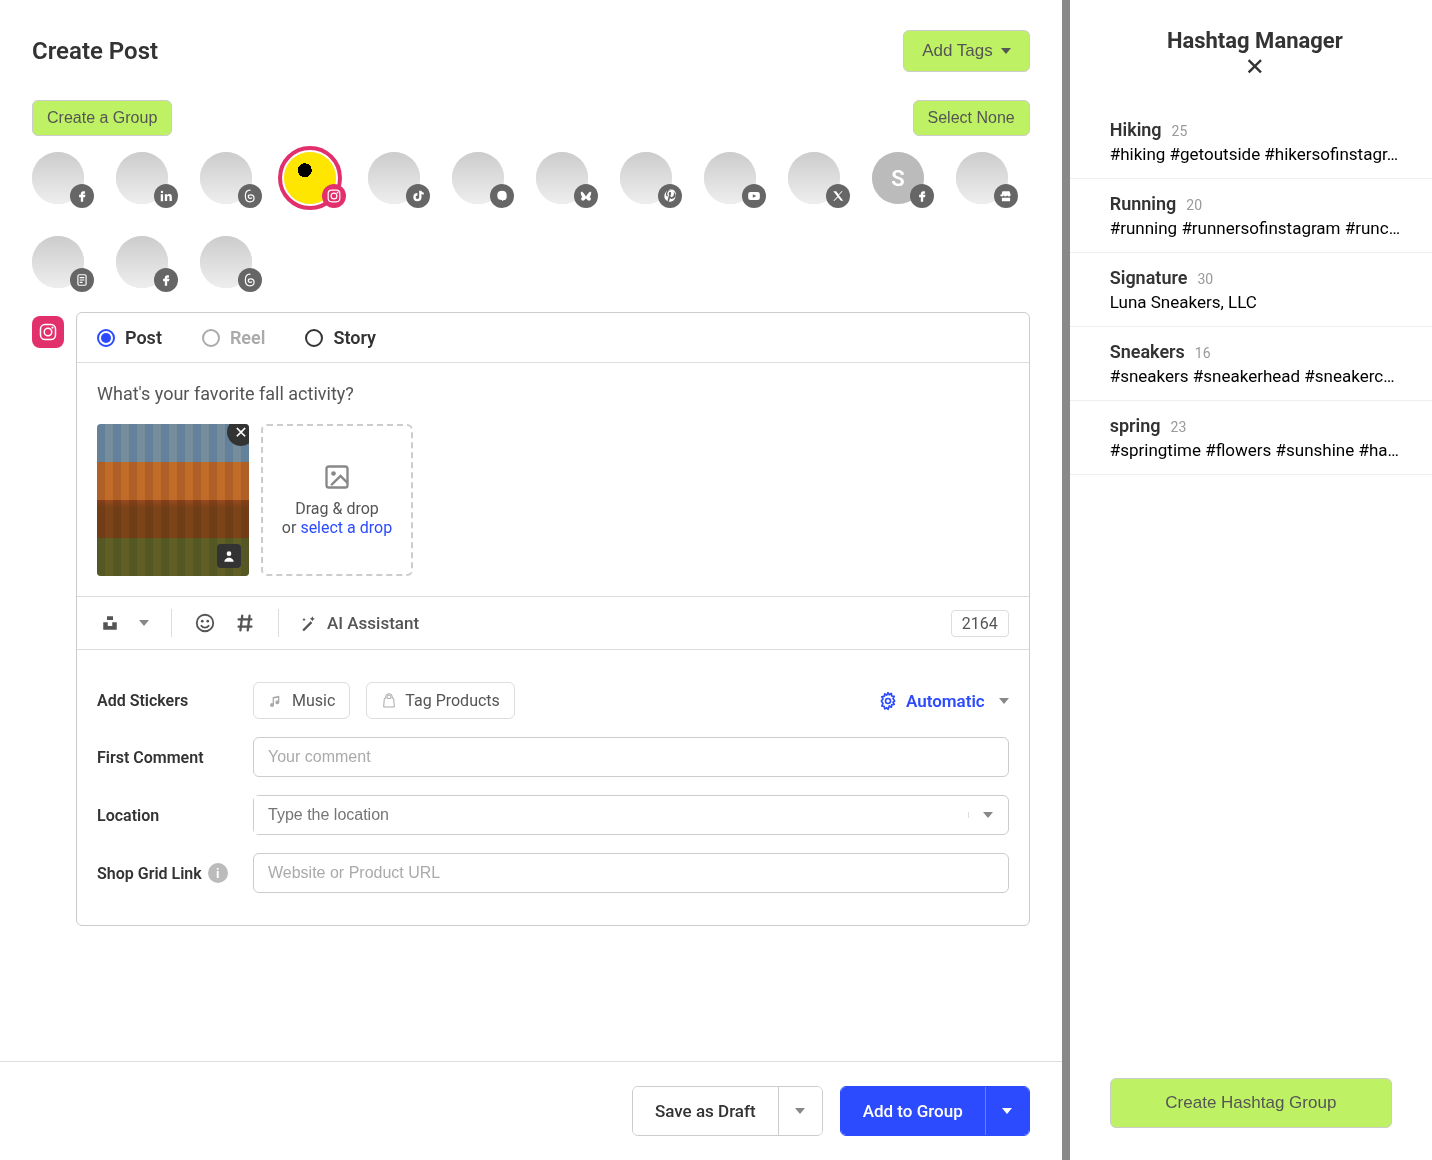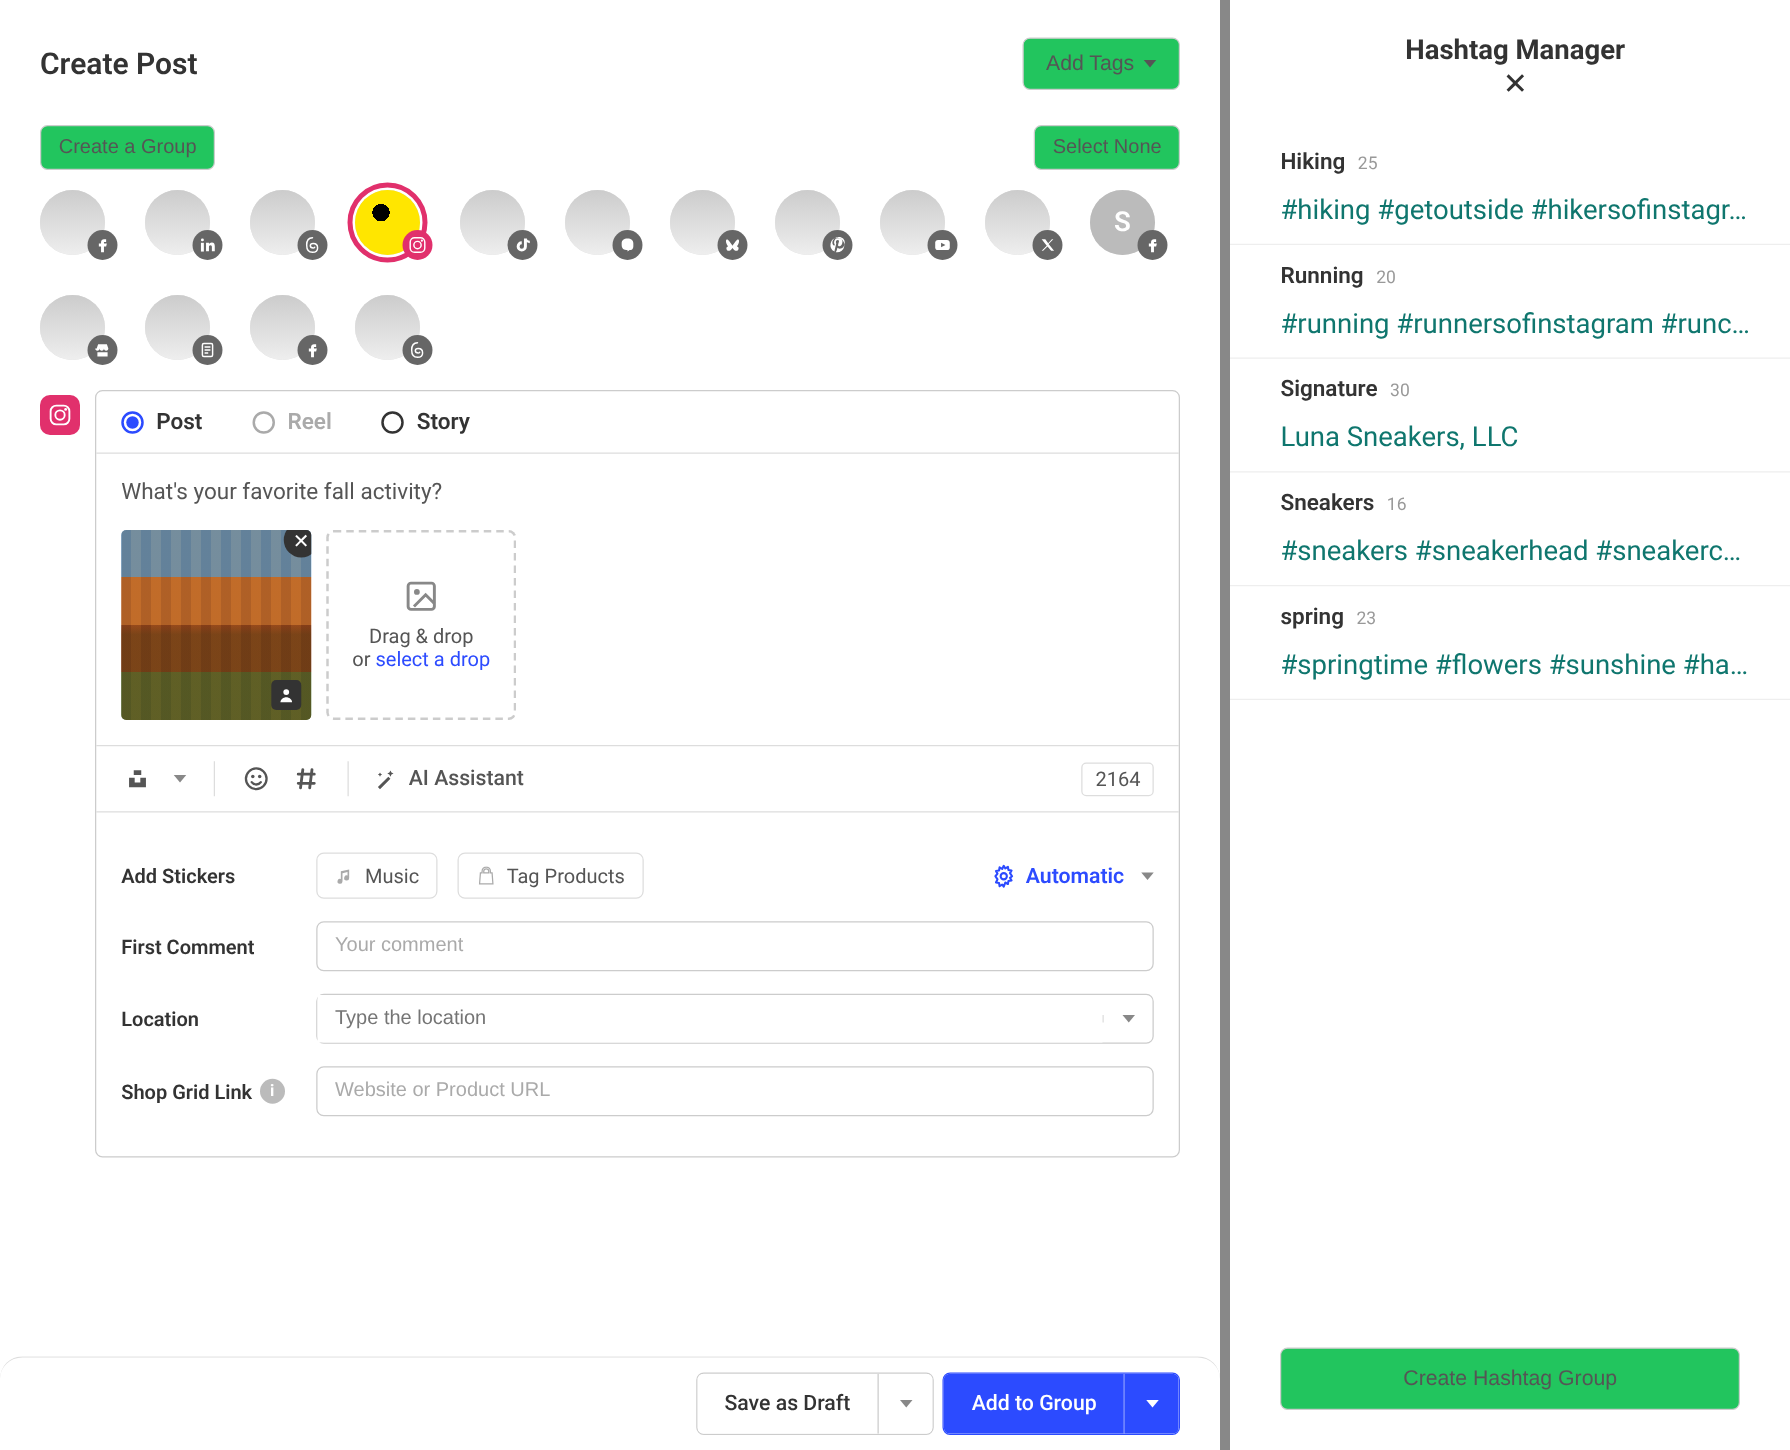--- a/index.html
+++ b/index.html
@@ -2,21 +2,21 @@
 <html><head>
 <meta charset="utf-8">
 <style>
 * { box-sizing: border-box; margin: 0; padding: 0; }
 body { font-family: -apple-system, BlinkMacSystemFont, "Segoe UI", Roboto, Helvetica, Arial, sans-serif; background: #fff; color: #333; width: 1432px; height: 1160px; overflow: hidden; display: flex; }
 .main-panel { width: 1152px; display: flex; flex-direction: column; height: 100%; }
 .main-scroll { flex: 1; overflow-y: auto; padding: 0 32px; }
 .sidebar-panel { flex: 1; border-left: 8px solid #888; background: #fff; display: flex; flex-direction: column; position: relative; }
 .header-row { display: flex; justify-content: space-between; align-items: center; padding: 30px 0 20px; }
 .page-title { font-size: 24px; font-weight: 600; color: #333; }
-.btn { border: 1px solid #ccc; background: #22c55e; border-radius: 6px; padding: 10px 18px; font-size: 17px; color: #555; cursor: pointer; display: inline-flex; align-items: center; gap: 8px; }
+.btn { border: 1px solid #ccc; background: #bef264; border-radius: 6px; padding: 10px 18px; font-size: 17px; color: #555; cursor: pointer; display: inline-flex; align-items: center; gap: 8px; }
 .chev-down { width: 0; height: 0; border-left: 5px solid transparent; border-right: 5px solid transparent; border-top: 6px solid currentColor; }
 .group-header { display: flex; justify-content: space-between; align-items: center; margin: 8px 0 16px; }
 .channels { display: flex; flex-wrap: wrap; gap: 32px; margin-bottom: 24px; }
 .channel { width: 52px; height: 52px; border-radius: 50%; background: #ddd; position: relative; cursor: pointer; }
 .channel .avatar-img { width: 100%; height: 100%; border-radius: 50%; background: linear-gradient(180deg, #ccc, #eee); filter: grayscale(100%); }
 .channel.selected { outline: 4px solid #e1306c; outline-offset: 2px; }
 .channel.selected .avatar-img { background: radial-gradient(circle at 40% 35%, #000 0 15%, #ffe600 15% 100%); filter: none; }
 .channel .net-badge { position: absolute; bottom: -4px; right: -10px; width: 24px; height: 24px; border-radius: 50%; background: #666; display: flex; align-items: center; justify-content: center; }
 .channel.selected .net-badge { background: #e1306c; }
 .net-badge svg { width: 14px; height: 14px; }
@@ -50,36 +50,36 @@
 .opt-row { display: flex; align-items: center; gap: 16px; }
 .opt-label { width: 140px; font-size: 16px; font-weight: 600; color: #333; }
 .pill-btn { border: 1px solid #ddd; border-radius: 6px; padding: 8px 14px; display: inline-flex; align-items: center; gap: 8px; cursor: pointer; color: #555; font-size: 16px; }
 .auto-btn { margin-left: auto; display: flex; align-items: center; gap: 8px; color: #2c4bff; font-size: 17px; font-weight: 600; cursor: pointer; }
 .text-input { flex: 1; border: 1px solid #ccc; border-radius: 6px; padding: 10px 14px; font-size: 16px; color: #333; }
 .text-input::placeholder { color: #aaa; }
 .select-wrap { flex: 1; border: 1px solid #ccc; border-radius: 6px; display: flex; align-items: center; }
 .select-wrap input { flex: 1; border: none; padding: 10px 14px; font-size: 16px; outline: none; }
 .select-caret { width: 40px; height: 100%; border-left: 1px solid #ddd; display: flex; align-items: center; justify-content: center; color: #888; cursor:pointer;}
 .info-icon { width: 20px; height: 20px; border-radius: 50%; background: #bbb; color: #fff; display: inline-flex; align-items: center; justify-content: center; font-size: 13px; font-weight: 700; margin-left: 6px; }
-.footer-bar { border-top: 1px solid #ddd; padding: 12px 32px; display: flex; justify-content: flex-end; gap: 7px; border-radius: 18px; }
+.footer-bar { border-top: 1px solid #ddd; padding: 24px 32px; display: flex; justify-content: flex-end; gap: 17px; }
 .btn-split { display: flex; border: 1px solid #ccc; border-radius: 6px; overflow: hidden; }
 .btn-split.primary { border-color: #2c4bff; }
 .btn-split > .main { padding: 14px 22px; font-size: 17px; font-weight: 500; cursor: pointer; background: #fff; color: #333; }
 .btn-split > .drop { width: 44px; display: flex; align-items: center; justify-content: center; cursor: pointer; border-left: 1px solid #ccc; background: #fff; color: #888; }
 .btn-split.primary > .main { background: #2c4bff; color: #fff; }
 .btn-split.primary > .drop { background: #2c4bff; color: #fff; border-left-color: rgba(255,255,255,0.3); }
 
 .side-header { display: flex; justify-content: space-between; align-items: center; padding: 28px 32px 24px 40px; flex-direction: column; }
 .side-title { font-size: 22px; font-weight: 700; }
 .close-x { font-size: 24px; cursor: pointer; color: #333; }
 .hashtag-list { flex: 1; overflow-y: auto; }
 .hashtag-item { padding: 14px 32px 14px 40px; border-bottom: 1px solid #eee; cursor: pointer; }
 .hashtag-name { font-size: 18px; font-weight: 600; color: #333; display: inline; }
 .hashtag-count { font-size: 14px; color: #999; margin-left: 10px; }
-.hashtag-tags { font-size: 22px; color: #0f766e; margin-top: 16px; white-space: nowrap; overflow: hidden; text-overflow: ellipsis; }
+.hashtag-tags { font-size: 17px; color: #000000; margin-top: 4px; white-space: nowrap; overflow: hidden; text-overflow: ellipsis; }
 .side-footer { padding: 24px 40px 32px; }
 .side-footer .btn { width: 100%; justify-content: center; font-size: 17px; padding: 14px; }
 </style>
 </head>
 <body>
 
 <svg width="0" height="0" style="position:absolute">
   <defs>
     <g id="ic-instagram">
         <rect x="2" y="2" width="20" height="20" rx="6" fill="none" stroke="#fff" stroke-width="2"></rect>

